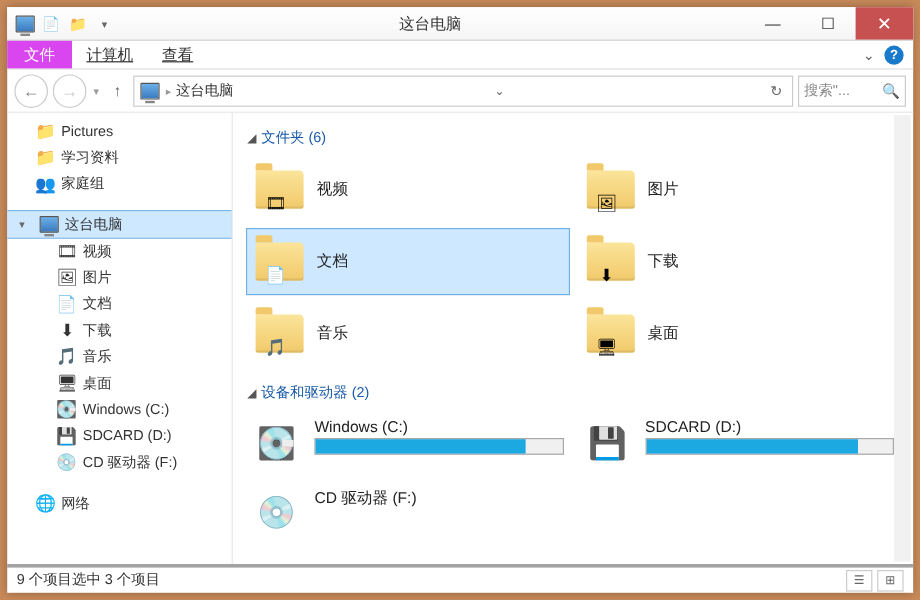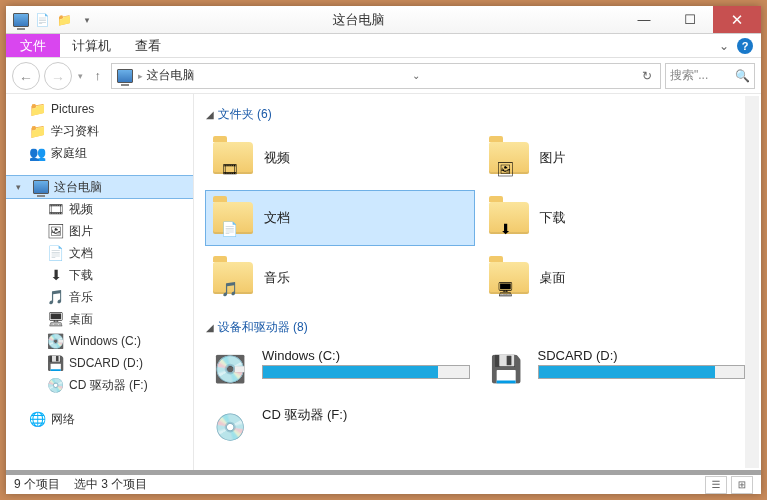--- a/index.html
+++ b/index.html
@@ -7,21 +7,21 @@
 .window { background: #fff; width: 755px; height: 488px; display: flex; flex-direction: column; box-shadow: 0 0 8px rgba(0,0,0,0.3); }
 .titlebar { height: 28px; background: linear-gradient(#fff, #f5f5f5); display: flex; align-items: center; border-bottom: 1px solid #d0d0d0; }
 .titlebar-left { display: flex; align-items: center; gap: 4px; padding-left: 6px; }
 .tb-icon { width: 18px; height: 18px; display: flex; align-items: center; justify-content: center; }
 .titlebar-title { flex: 1; text-align: center; font-size: 13px; color: #333; }
 .win-controls { display: flex; height: 100%; }
 .win-btn { width: 46px; height: 100%; display: flex; align-items: center; justify-content: center; font-size: 13px; color: #333; }
 .win-btn.close { background: #c75050; color: #fff; width: 48px; font-size: 15px; }
 .ribbon-tabs { height: 24px; display: flex; align-items: stretch; border-bottom: 1px solid #e0e0e0; }
 .ribbon-file { background: #d946ef; color: #fff; padding: 0 14px; display: flex; align-items: center; font-size: 13px; }
-.ribbon-tab { padding: 0 12px; display: flex; align-items: center; font-size: 13px; color: #333; }
+.ribbon-tab { padding: 0 12px; display: flex; align-items: center; font-size: 13px; color: #333; text-decoration: underline; }
 .ribbon-right { margin-left: auto; display: flex; align-items: center; gap: 8px; padding-right: 8px; }
 .ribbon-help { width: 16px; height: 16px; border-radius: 50%; background: #1979ca; color: #fff; display: flex; align-items: center; justify-content: center; font-size: 11px; font-weight: bold; }
 .ribbon-expand { color: #666; font-size: 12px; }
 .navbar { height: 36px; display: flex; align-items: center; padding: 4px 6px; gap: 4px; border-bottom: 1px solid #e8e8e8; }
 .nav-btn { width: 28px; height: 28px; border: 1px solid #ccc; border-radius: 50%; display: flex; align-items: center; justify-content: center; color: #888; font-size: 14px; }
 .nav-down { color: #999; font-size: 9px; padding: 0 2px; }
 .nav-up { color: #666; font-size: 13px; padding: 0 6px; }
 .addr { flex: 1; height: 26px; border: 1px solid #ccc; display: flex; align-items: center; padding: 0 4px; gap: 4px; }
 .addr-icon { width: 18px; height: 18px; display: flex; align-items: center; justify-content: center; }
 .addr-sep { color: #999; font-size: 9px; }
@@ -48,21 +48,21 @@
 .folder-badge { position:absolute; bottom:-2px; left:6px; width:24px; height:24px; display:flex; align-items:center; justify-content:center; font-size:14px; }
 .tile-label { font-size: 13px; color: #222; }
 .drives { display: grid; grid-template-columns: 1fr 1fr; gap: 8px 8px; }
 .drive { display: flex; gap: 10px; padding: 4px; }
 .drive-icon { width: 42px; height: 42px; display: flex; align-items: center; justify-content: center; font-size: 26px; }
 .drive-info { flex: 1; display: flex; flex-direction: column; gap: 2px; }
 .drive-name { font-size: 13px; color: #222; }
 .drive-bar { height: 14px; border: 1px solid #a8a8a8; background: #f0f0f0; position: relative; }
 .drive-fill { height: 100%; background: #1ca8e0; }
 .drive-stat { font-size: 11px; color: #666; }
-.statusbar { height: 24px; border-top: 5px solid #a3a3a3; display: flex; align-items: center; padding: 0 8px; gap: 14px; font-size: 12px; color: #333; }
+.statusbar { height: 24px; border-top: 3px solid #a3a3a3; display: flex; align-items: center; padding: 0 8px; font-size: 12px; color: #333; }
 .status-right { margin-left: auto; display: flex; gap: 4px; }
 .view-btn { width: 22px; height: 18px; border: 1px solid #ccc; display: flex; align-items: center; justify-content: center; font-size: 10px; color: #666; }
 
 .ic-pc { width:16px; height:14px; border:1px solid #555; border-radius:1px; position:relative; background:linear-gradient(#6ab0e8,#3a7abf); }
 .ic-pc::after { content:""; position:absolute; bottom:-4px; left:3px; width:8px; height:2px; background:#888; }
 .scrollbar { position:absolute; right:2px; top:2px; bottom:2px; width:14px; background:#f1f1f1; }
 </style>
 </head>
 <body>
 
@@ -225,21 +225,21 @@
             <div class="tile-icon">
               <div class="folder-bg"></div>
               <div class="folder-badge">🖥</div>
             </div>
             <div class="tile-label">桌面</div>
           </div>
         </div>
 
       <div class="group-header">
         <span class="group-arrow">◢</span>
-        <span>设备和驱动器 (8)</span>
+        <span>设备和驱动器 (2)</span>
       </div>
       <div class="drives" id="drive-tiles">
           <div class="drive">
             <div class="drive-icon">💽</div>
             <div class="drive-info">
               <div class="drive-name">Windows (C:)</div>
               <div class="drive-bar">
                 <div class="drive-fill" style="width:85%"></div>
               </div>
             </div>

